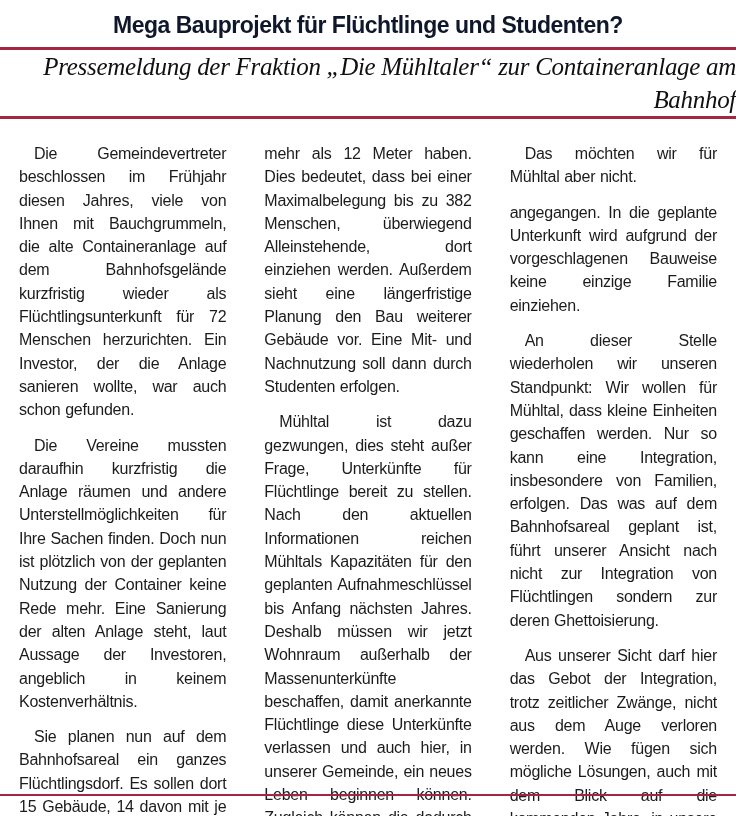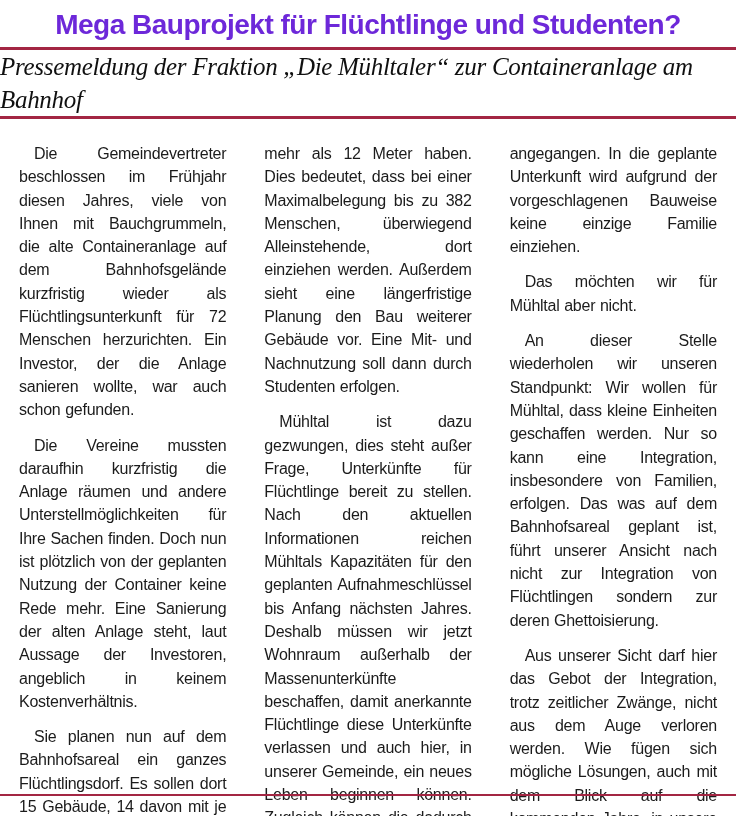--- a/index.html
+++ b/index.html
@@ -9,36 +9,36 @@
     background:#ffffff;
     font-family:"Liberation Sans","DejaVu Sans",sans-serif;
     color:#1b1b1b;
     overflow:hidden;
     box-sizing:border-box;
   }
   .header{padding-top:6px;}
   .title{
     margin:0;
     text-align:center;
-    font-size:28px;
+    font-size:23px;
     font-weight:bold;
     letter-spacing:-0.5px;
-    color:#6d28d9;
+    color:#0f172a;
     line-height:38px;
   }
   .rule{
     height:3px;
     background:#a32643;
     border:none;
     margin:0;
   }
   .rule.top{margin-top:3px;}
   .subtitle{
     margin:0;
-    text-align:left;
+    text-align:right;
     font-family:"Liberation Serif","DejaVu Serif",serif;
     font-style:italic;
     font-size:25px;
     line-height:33px;
     color:#101010;
     letter-spacing:-0.3px;
   }
   .columns{
     display:flex;
     gap:14px;
@@ -89,22 +89,22 @@
         </div>
     </div>
     <div class="col">
       <div class="col-paras">
           <p class="para">mehr als 12 Meter haben. Dies bedeutet, dass bei einer Maximalbelegung bis zu 382 Menschen, überwiegend Alleinstehende, dort einziehen werden. Außerdem sieht eine längerfristige Planung den Bau weiterer Gebäude vor. Eine Mit- und Nachnutzung soll dann durch Studenten erfolgen.</p>
           <p class="para indent">Mühltal ist dazu gezwungen, dies steht außer Frage, Unterkünfte für Flüchtlinge bereit zu stellen. Nach den aktuellen Informationen reichen Mühltals Kapazitäten für den geplanten Aufnahmeschlüssel bis Anfang nächsten Jahres. Deshalb müssen wir jetzt Wohnraum außerhalb der Massenunterkünfte beschaffen, damit anerkannte Flüchtlinge diese Unterkünfte verlassen und auch hier, in unserer Gemeinde, ein neues Leben beginnen können. Zugleich können die dadurch frei werdenden Plätze mit den zu erwartenden neu zugewiesenen Flüchtlingen belegt werden.</p>
         </div>
     </div>
     <div class="col">
       <div class="col-paras">
+          <p class="para indent">Das möchten wir für Mühltal aber nicht.</p>
           <p class="para">angegangen. In die geplante Unterkunft wird aufgrund der vorgeschlagenen Bauweise keine einzige Familie einziehen.</p>
-          <p class="para indent">Das möchten wir für Mühltal aber nicht.</p>
           <p class="para indent">An dieser Stelle wiederholen wir unseren Standpunkt: Wir wollen für Mühltal, dass kleine Einheiten geschaffen werden. Nur so kann eine Integration, insbesondere von Familien, erfolgen. Das was auf dem Bahnhofsareal geplant ist, führt unserer Ansicht nach nicht zur Integration von Flüchtlingen sondern zur deren Ghettoisierung.</p>
           <p class="para indent">Aus unserer Sicht darf hier das Gebot der Integration, trotz zeitlicher Zwänge, nicht aus dem Auge verloren werden. Wie fügen sich mögliche Lösungen, auch mit dem Blick auf die kommenden Jahre, in unsere Gemeinde möglichst problemlos ein.</p>
         </div>
 
     </div>
   </div>
 
   <div class="bottom-rule"></div>
 
 </div>

